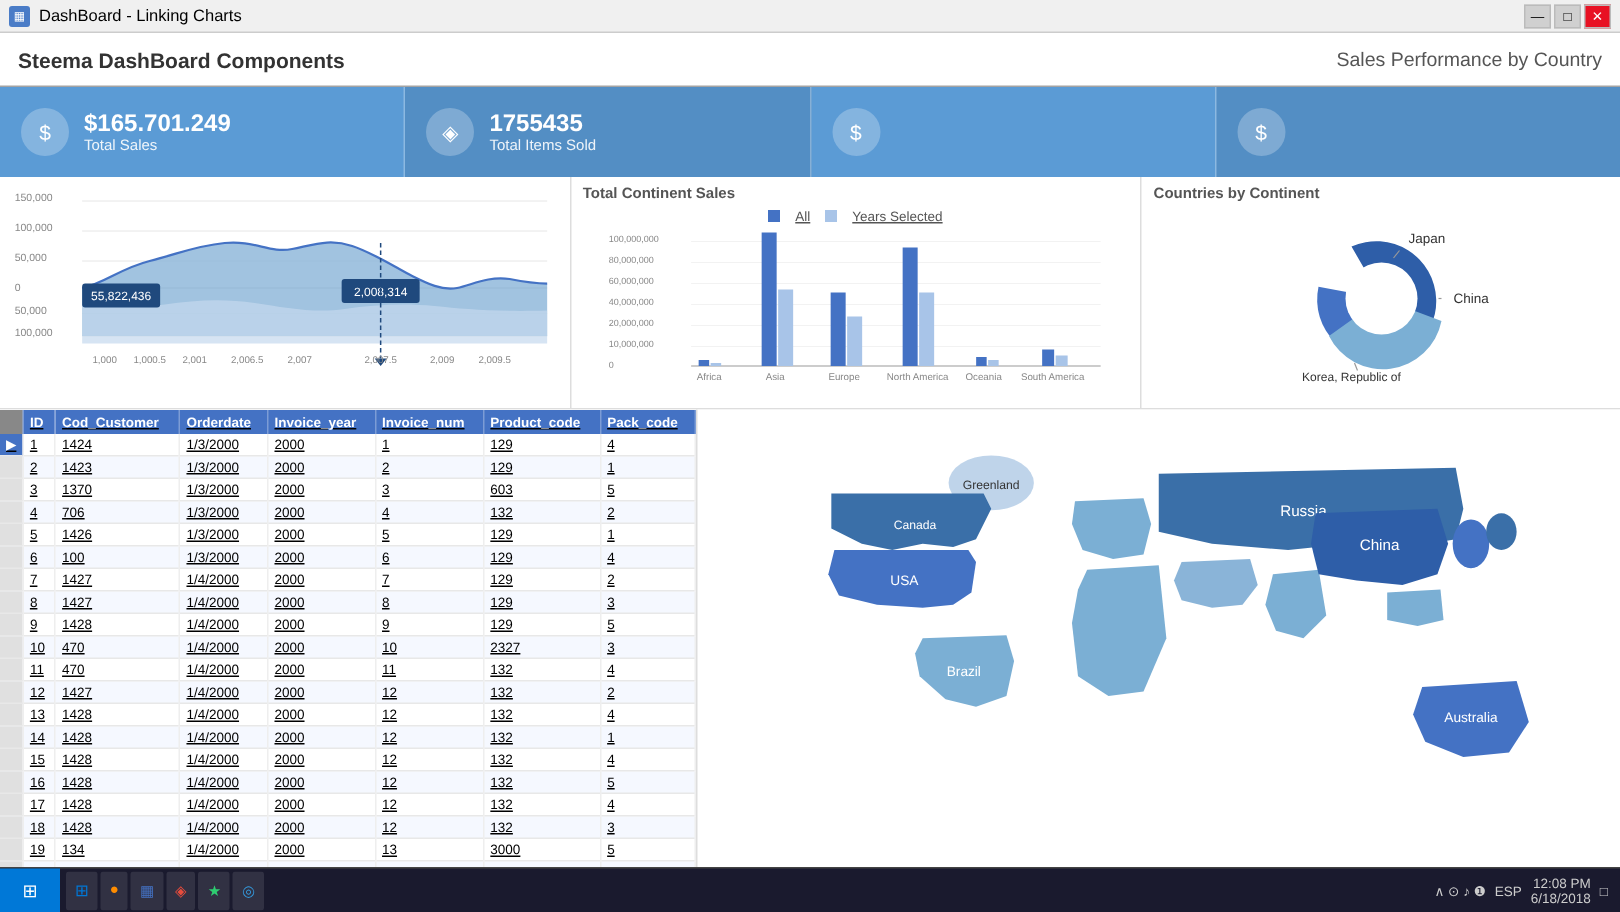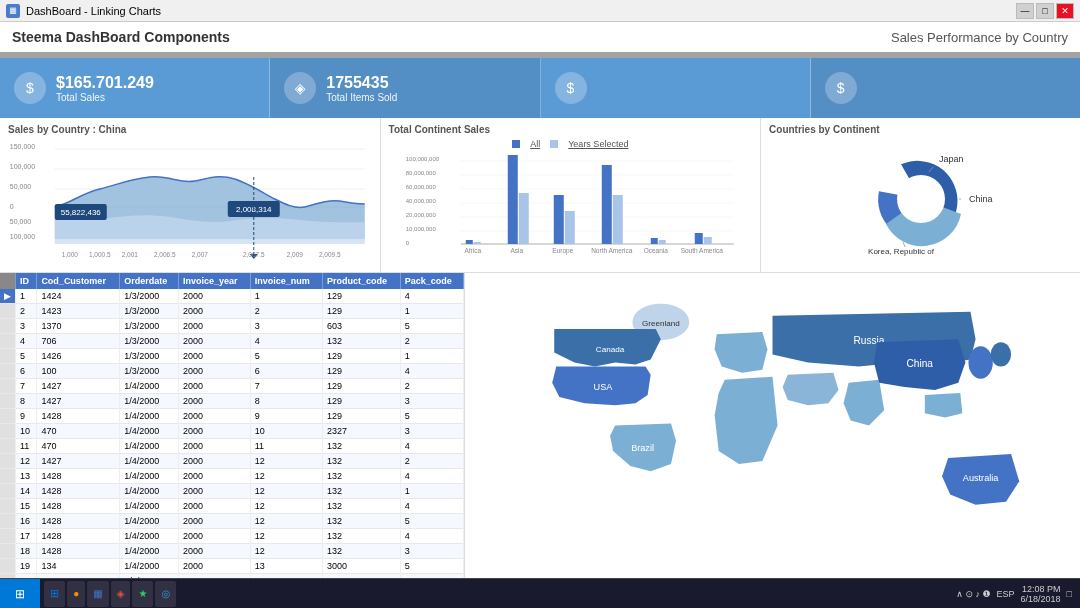--- a/index.html
+++ b/index.html
@@ -21,21 +21,21 @@
     .title-bar-btn { width: 18px; height: 16px; background: #d0d0d0; border: 1px solid #bbb; font-size: 9px; display: flex; align-items: center; justify-content: center; cursor: pointer; }
 
     
     .app-header {
       background: white;
       height: 36px;
       display: flex;
       align-items: center;
       justify-content: space-between;
       padding: 0 12px;
-      border-bottom: 6px solid #a3a3a3;
+      border-bottom: 1px solid #a3a3a3;
     }
     .app-title { font-size: 14px; font-weight: 600; color: #333; }
     .app-subtitle { font-size: 13px; color: #555; }
 
     
     .kpi-row {
       display: flex;
       height: 60px;
       background: #5b9bd5;
     }
@@ -92,21 +92,21 @@
     }
 
     
     .data-table-panel {
       width: 465px;
       border-right: 1px solid #ddd;
       overflow: hidden;
       display: flex;
       flex-direction: column;
     }
-    .table-scroll { overflow-y: auto; overflow-x: auto; flex: 1; }
+    .table-scroll { overflow-y: auto; overflow-x: auto; flex: 1; text-decoration: underline; }
     table { border-collapse: collapse; width: 100%; font-size: 9px; }
     thead tr { background: #4472c4; color: white; }
     thead th { padding: 3px 4px; text-align: left; border-right: 1px solid rgba(255,255,255,0.3); white-space: nowrap; font-weight: 600; }
     tbody tr { border-bottom: 1px solid #e8e8e8; }
     tbody tr:nth-child(even) { background: #f5f8ff; }
     tbody td { padding: 2px 4px; border-right: 1px solid #eee; white-space: nowrap; }
 
     
     .map-panel {
       flex: 1;
@@ -197,21 +197,20 @@
     <div class="kpi-icon">$</div>
   </div>
   <div class="kpi-card kpi-card-dark">
     <div class="kpi-icon">$</div>
   </div>
 </div>
 
 <div class="charts-row">
 
   <div class="chart-panel" style="flex:1.2">
-    <div class="chart-title">Sales by Country : China</div>
     <div class="area-chart-container">
       <svg width="100%" height="120" viewBox="0 0 360 120">
 
         <text x="0" y="10" font-size="7" fill="#888">150,000</text>
         <text x="0" y="30" font-size="7" fill="#888">100,000</text>
         <text x="0" y="50" font-size="7" fill="#888">50,000</text>
         <text x="0" y="70" font-size="7" fill="#888">0</text>
         <text x="0" y="85" font-size="7" fill="#888">50,000</text>
         <text x="0" y="100" font-size="7" fill="#888">100,000</text>
 

